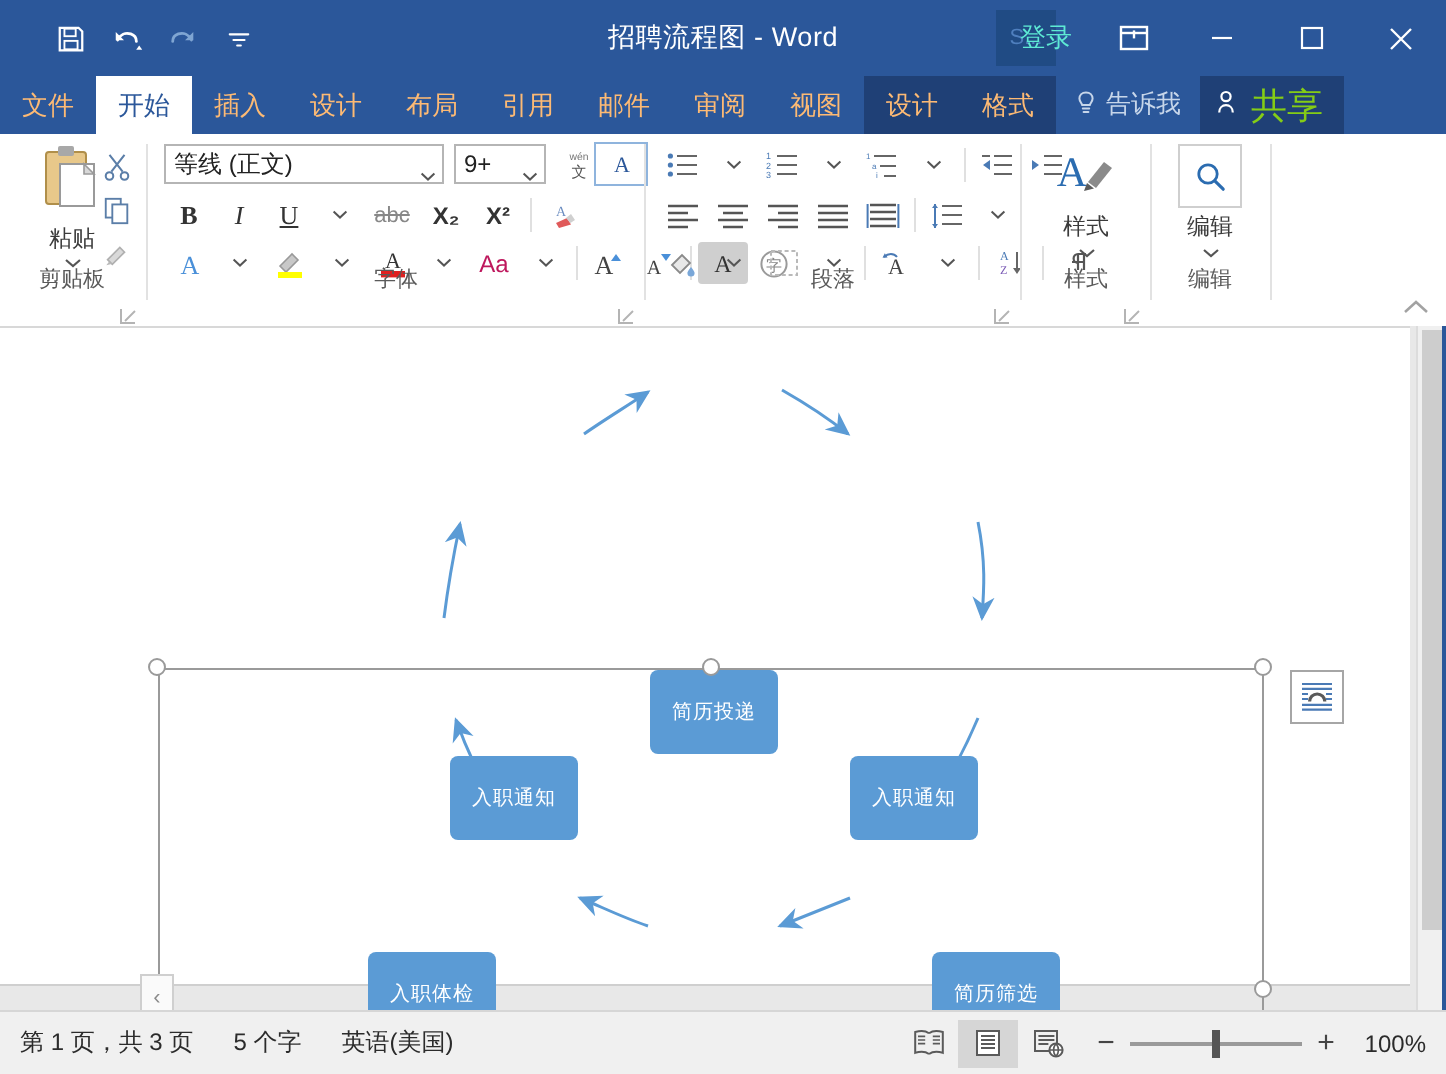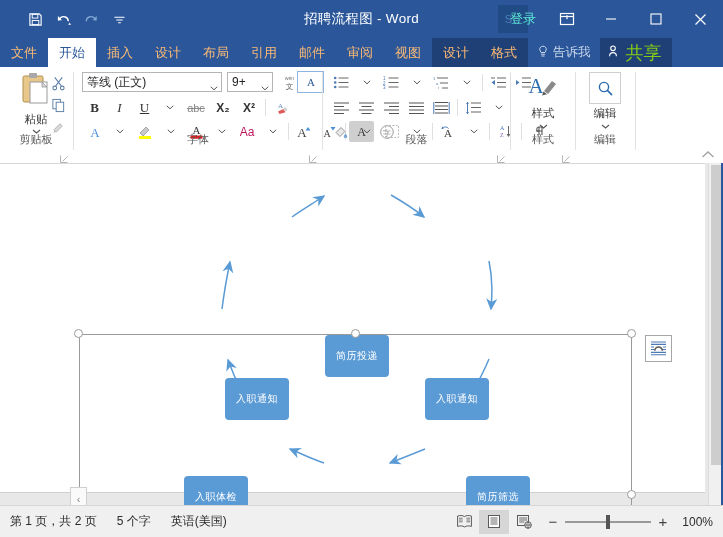--- a/index.html
+++ b/index.html
@@ -731,21 +731,21 @@
       <div class="collapse-left">‹</div>
     </div>
   </div>
 
   <div class="vscroll">
     <div class="vthumb"></div>
   </div>
   <div class="accent-right"></div>
 
   <div class="status">
-    <div class="st-item">第 1 页，共 2 页</div>
+    <div class="st-item">第 1 页，共 3 页</div>
     <div class="st-item">5 个字</div>
     <div class="st-item">英语(美国)</div>
     <div class="st-spacer"></div>
 
     <div class="viewbtn" title="阅读视图">
       <svg width="17" height="15" viewBox="0 0 17 15">
           <path d="M8.5 2.6C6.6 1.2 4 1.3 1.6 2v10.4C4 11.7 6.6 11.6 8.5 13M8.5 2.6C10.4 1.2 13 1.3 15.4 2v10.4c-2.4-.7-5-.8-6.9.6" fill="none" stroke="#5a5a5a" stroke-width="1"></path>
           <path d="M3 4.2h3.6M3 6h3.6M3 7.8h3.6M10.4 4.2H14M10.4 6H14M10.4 7.8H14" stroke="#5a5a5a" stroke-width=".8"></path>
         </svg>
     </div>

